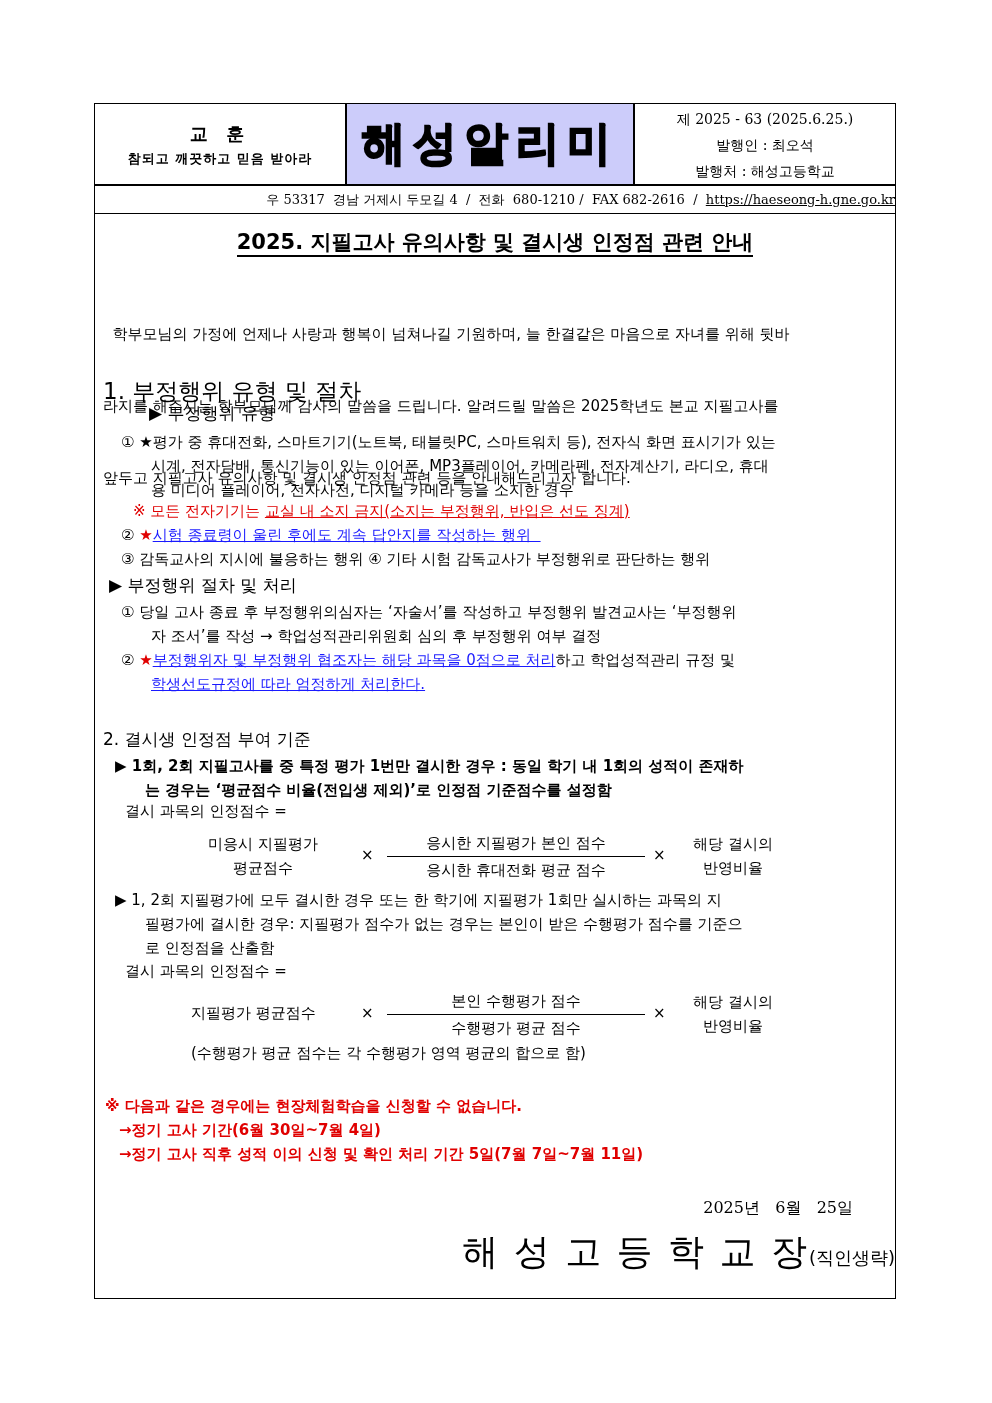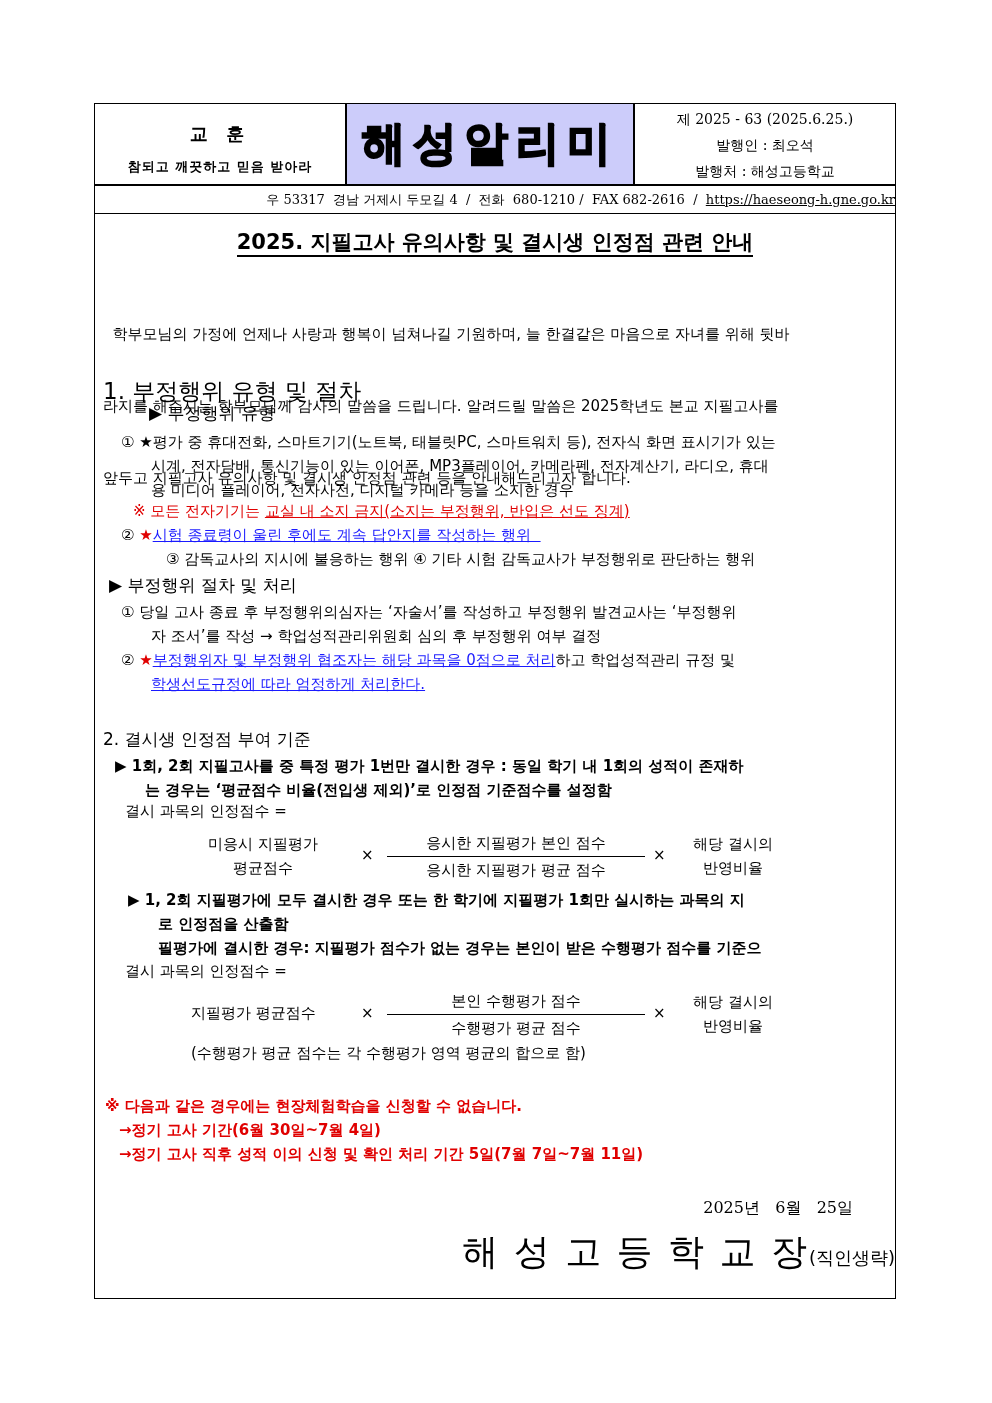--- a/index.html
+++ b/index.html
@@ -1,21 +1,21 @@
 <!DOCTYPE html>
 <html><head>
 <meta charset="utf-8">
 <style>
   html, body { margin:0; padding:0; background:#ffffff; }
   body { width:992px; height:1403px; position:relative; font-family:"DejaVu Sans","Liberation Sans",sans-serif; color:#000; }
   .page { position:absolute; left:94px; top:103px; width:802px; height:1196px; border:1px solid #000; box-sizing:border-box; }
   .hdr { position:absolute; left:0; top:0; width:800px; height:82px; border-bottom:2px solid #000; box-sizing:border-box; display:flex; }
   .hdr-motto { width:252px; border-right:2px solid #000; box-sizing:border-box; text-align:center; }
   .motto-title { font-family:"DejaVu Serif",serif; font-weight:bold; font-size:18px; margin-top:18px; letter-spacing:6px; }
-  .motto-text { font-family:"DejaVu Serif",serif; font-weight:bold; font-size:13px; margin-top:12px; letter-spacing:1px; }
+  .motto-text { font-family:"DejaVu Serif",serif; font-weight:bold; font-size:13px; margin-top:4px; letter-spacing:1px; }
   .hdr-title { width:288px; background:#ccccfa; border-right:2px solid #000; box-sizing:border-box; display:flex; align-items:center; justify-content:center; }
   .hdr-title span { font-family:"DejaVu Serif",serif; font-weight:900; font-size:46px; letter-spacing:8px; -webkit-text-stroke:2px #000; transform:scaleX(0.95); }
   .hdr-info { flex:1; text-align:center; font-family:"DejaVu Serif",serif; font-size:14px; line-height:26px; padding-top:2px; }
   .addr { position:absolute; left:0; top:82px; width:800px; height:28px; border-bottom:1px solid #000; box-sizing:border-box; text-align:right; font-family:"DejaVu Serif",serif; font-size:13px; line-height:28px; }
   .addr a { color:#000; text-decoration:underline; }
   .doc-title { position:absolute; left:0; top:124px; width:800px; text-align:center; }
   .doc-title span { font-weight:bold; font-size:21px; border-bottom:2px solid #000; padding-bottom:1px; }
   .body { position:absolute; left:8px; top:0; width:786px; font-size:15px; }
   .p { position:absolute; white-space:nowrap; }
   .intro { line-height:24px; }
@@ -72,21 +72,21 @@
     </div>
 
     <div class="p red" style="left:30px; top:398px;">
       <span style="white-space:pre;">※ 모든 전자기기는 </span><span class="u">교실 내 소지 금지(소지는 부정행위, 반입은 선도 징계)</span>
     </div>
 
     <div class="p" style="left:18px; top:422px;">
       <span style="white-space:pre;">② </span><span class="red">★</span><span class="blue u" style="white-space:pre;">시험 종료령이 울린 후에도 계속 답안지를 작성하는 행위  </span>
     </div>
 
-    <div class="p" style="left:18px; top:446px;margin-left:45px;">③ 감독교사의 지시에 불응하는 행위   ④ 기타 시험 감독교사가 부정행위로 판단하는 행위</div>
+    <div class="p" style="left:18px; top:446px;">③ 감독교사의 지시에 불응하는 행위   ④ 기타 시험 감독교사가 부정행위로 판단하는 행위</div>
 
     <div class="p" style="left:6px; top:470px; font-size:17px;">▶ 부정행위 절차 및 처리</div>
 
     <div class="p" style="left:18px; top:496px; line-height:24px;">
       <div>①  당일 고사 종료 후 부정행위의심자는 ‘자술서’를 작성하고 부정행위 발견교사는 ‘부정행위</div>
       <div style="padding-left:30px;">자 조서’를 작성 → 학업성적관리위원회 심의 후 부정행위 여부 결정</div>
     </div>
 
     <div class="p" style="left:18px; top:544px; line-height:24px;">
       <div>
@@ -104,32 +104,32 @@
 
     <div class="p" style="left:22px; top:698px;">결시 과목의 인정점수 =</div>
 
     <div class="frac" style="left:90px; top:728px; width:140px; line-height:24px;">
       <div>미응시 지필평가</div>
       <div>평균점수</div>
     </div>
     <div class="p" style="left:258px; top:742px;">×</div>
     <div class="frac" style="left:284px; top:728px; width:258px; line-height:22px;">
       <div class="num">응시한 지필평가 본인 점수</div>
-      <div class="den">응시한 지필평가 평균 점수</div>
+      <div class="den">응시한 휴대전화 평균 점수</div>
     </div>
     <div class="p" style="left:550px; top:742px;">×</div>
     <div class="frac" style="left:570px; top:728px; width:120px; line-height:24px;">
       <div>해당 결시의</div>
       <div>반영비율</div>
     </div>
 
-    <div class="p" style="left:25px; top:784px; line-height:24px; font-weight:bold;">
+    <div class="p" style="left:12px; top:784px; line-height:24px; font-weight:normal;">
       <div>▶  1, 2회 지필평가에 모두 결시한 경우 또는 한 학기에 지필평가 1회만 실시하는 과목의 지</div>
+      <div style="padding-left:30px;">필평가에 결시한 경우: 지필평가 점수가 없는 경우는 본인이 받은 수행평가 점수를 기준으</div>
       <div style="padding-left:30px;">로 인정점을 산출함</div>
-      <div style="padding-left:30px;">필평가에 결시한 경우: 지필평가 점수가 없는 경우는 본인이 받은 수행평가 점수를 기준으</div>
     </div>
 
     <div class="p" style="left:22px; top:858px;">결시 과목의 인정점수 =</div>
 
     <div class="p" style="left:88px; top:900px;">지필평가 평균점수</div>
     <div class="p" style="left:258px; top:900px;">×</div>
     <div class="frac" style="left:284px; top:886px; width:258px; line-height:22px;">
       <div class="num">본인 수행평가 점수</div>
       <div class="den">수행평가 평균 점수</div>
     </div>

